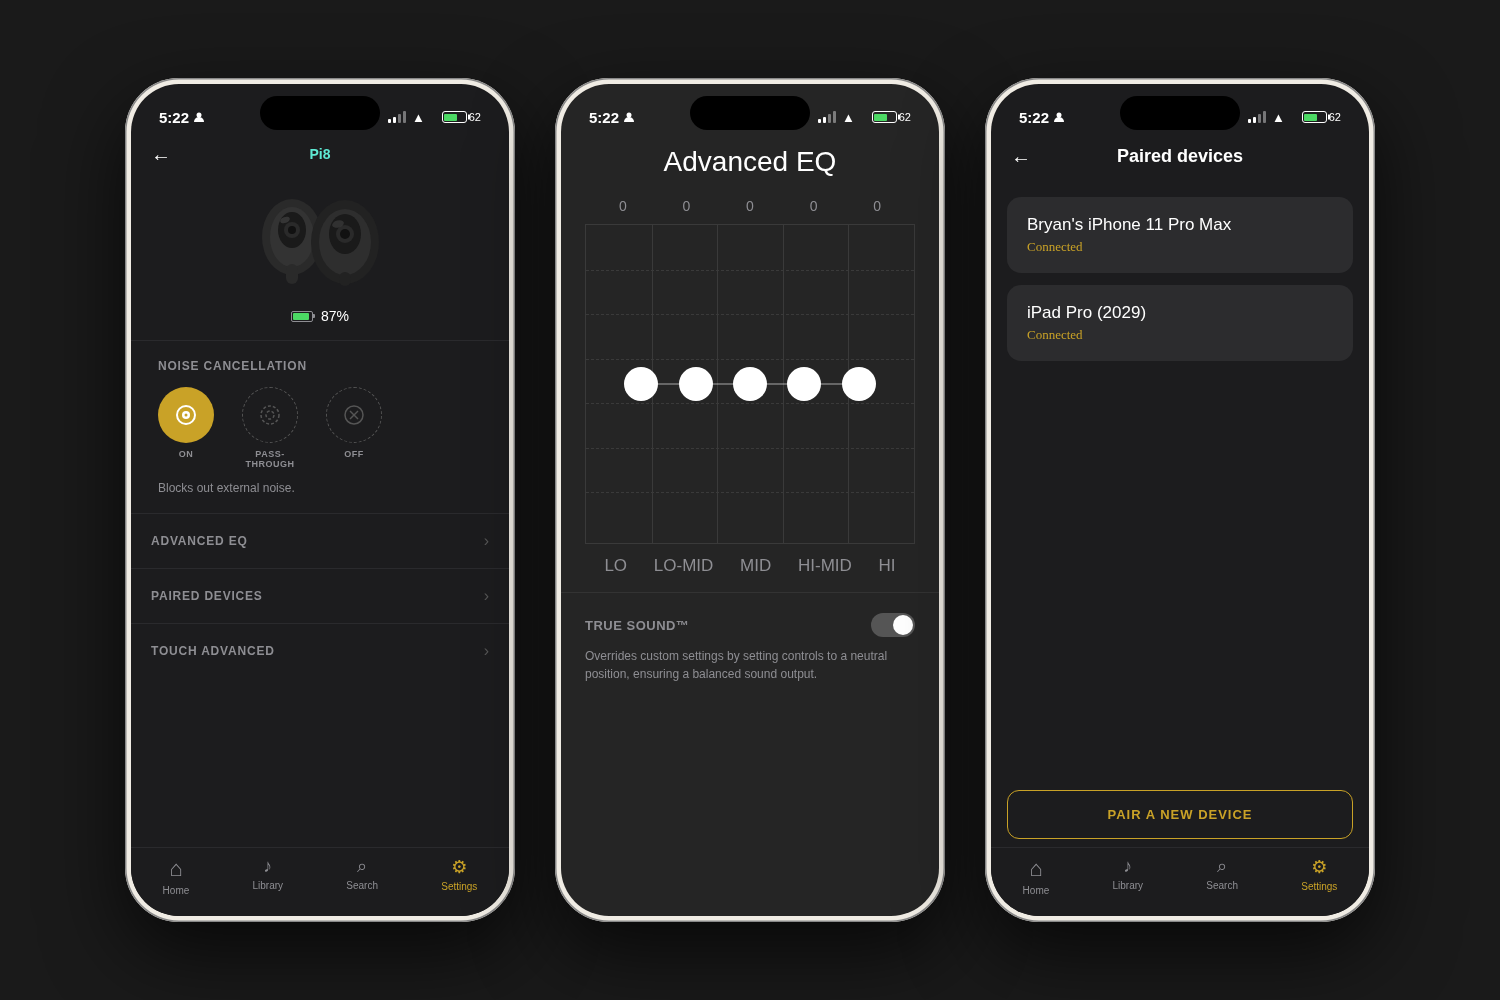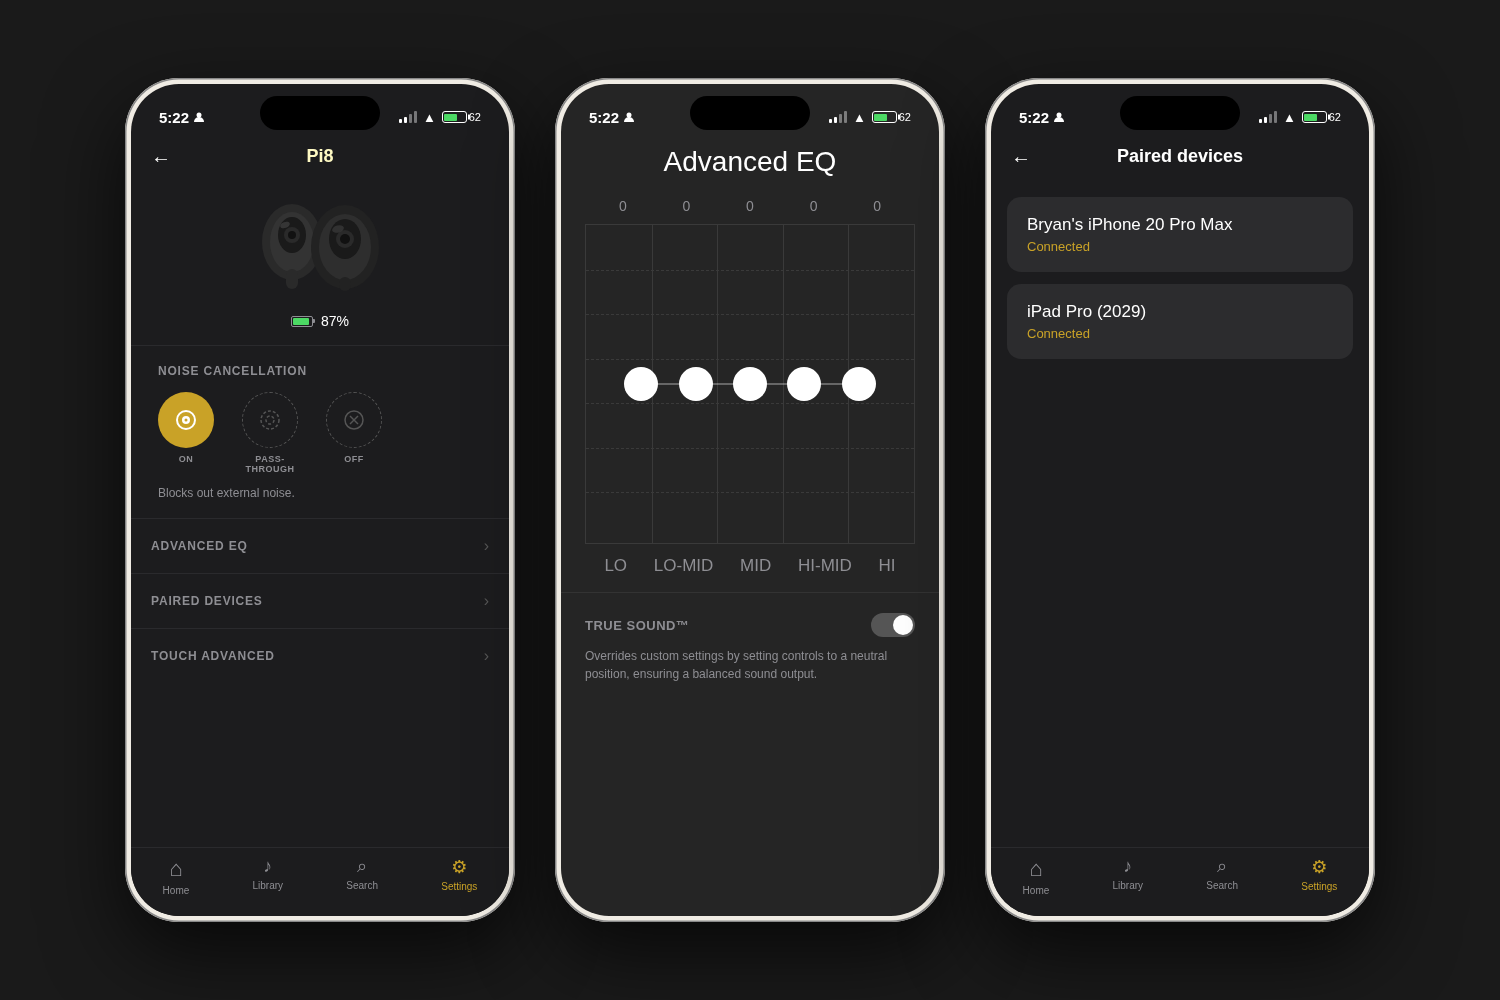--- a/index.html
+++ b/index.html
@@ -72,20 +72,21 @@
     }
     .signal-bars span:nth-child(1) { height: 4px; }
     .signal-bars span:nth-child(2) { height: 6px; }
     .signal-bars span:nth-child(3) { height: 9px; opacity: 0.4; }
     .signal-bars span:nth-child(4) { height: 12px; opacity: 0.4; }
     .wifi-icon { color: #fff; font-size: 13px; }
     .battery {
       display: flex;
       align-items: center;
       gap: 2px;
+      margin-left: 11px;
     }
     .battery-body {
       width: 25px;
       height: 12px;
       border: 1.5px solid #fff;
       border-radius: 3px;
       padding: 1.5px;
       position: relative;
     }
     .battery-body::after {
@@ -158,23 +159,23 @@
       position: relative;
     }
     .p1-back {
       position: absolute;
       left: 20px;
       color: #fff;
       font-size: 20px;
       cursor: pointer;
     }
     .p1-title {
-      font-size: 18px;
+      font-size: 14px;
       font-weight: 600;
-      color: #fef9c3;
+      color: #5eead4;
     }
     .p1-earbuds {
       display: flex;
       justify-content: center;
       padding: 10px 0;
     }
     
     .p1-battery {
       display: flex;
       align-items: center;
@@ -421,20 +422,21 @@
     }
     .device-name {
       font-size: 17px;
       font-weight: 500;
       color: #fff;
       margin-bottom: 4px;
     }
     .device-status {
       font-size: 13px;
       color: #c9a227;
+      font-family: Liberation Serif, serif;
     }
     .pair-btn {
       margin: 0 16px;
       background: transparent;
       border: 1.5px solid #c9a227;
       border-radius: 12px;
       padding: 16px;
       color: #c9a227;
       font-size: 13px;
       font-weight: 700;
@@ -712,29 +714,30 @@
       </div>
     </div>
 
     <div class="p3-header">
       <span class="p3-back">←</span>
       <span class="p3-title">Paired devices</span>
     </div>
 
     <div class="p3-devices">
       <div class="device-card">
-        <div class="device-name">Bryan's iPhone 20 Pro Max</div>
+        <div class="device-name">Bryan's iPhone 11 Pro Max</div>
         <div class="device-status">Connected</div>
       </div>
       <div class="device-card">
         <div class="device-name">iPad Pro (2029)</div>
         <div class="device-status">Connected</div>
       </div>
     </div>
 
+    <div class="pair-btn">PAIR A NEW DEVICE</div>
     <div class="p3-bottom-spacer"></div>
 
     <div class="tab-bar">
       <div class="tab-item">
         <span class="tab-icon">⌂</span>
         <span class="tab-label">Home</span>
       </div>
       <div class="tab-item">
         <span class="tab-icon" style="font-size:18px;">♪</span>
         <span class="tab-label">Library</span>

